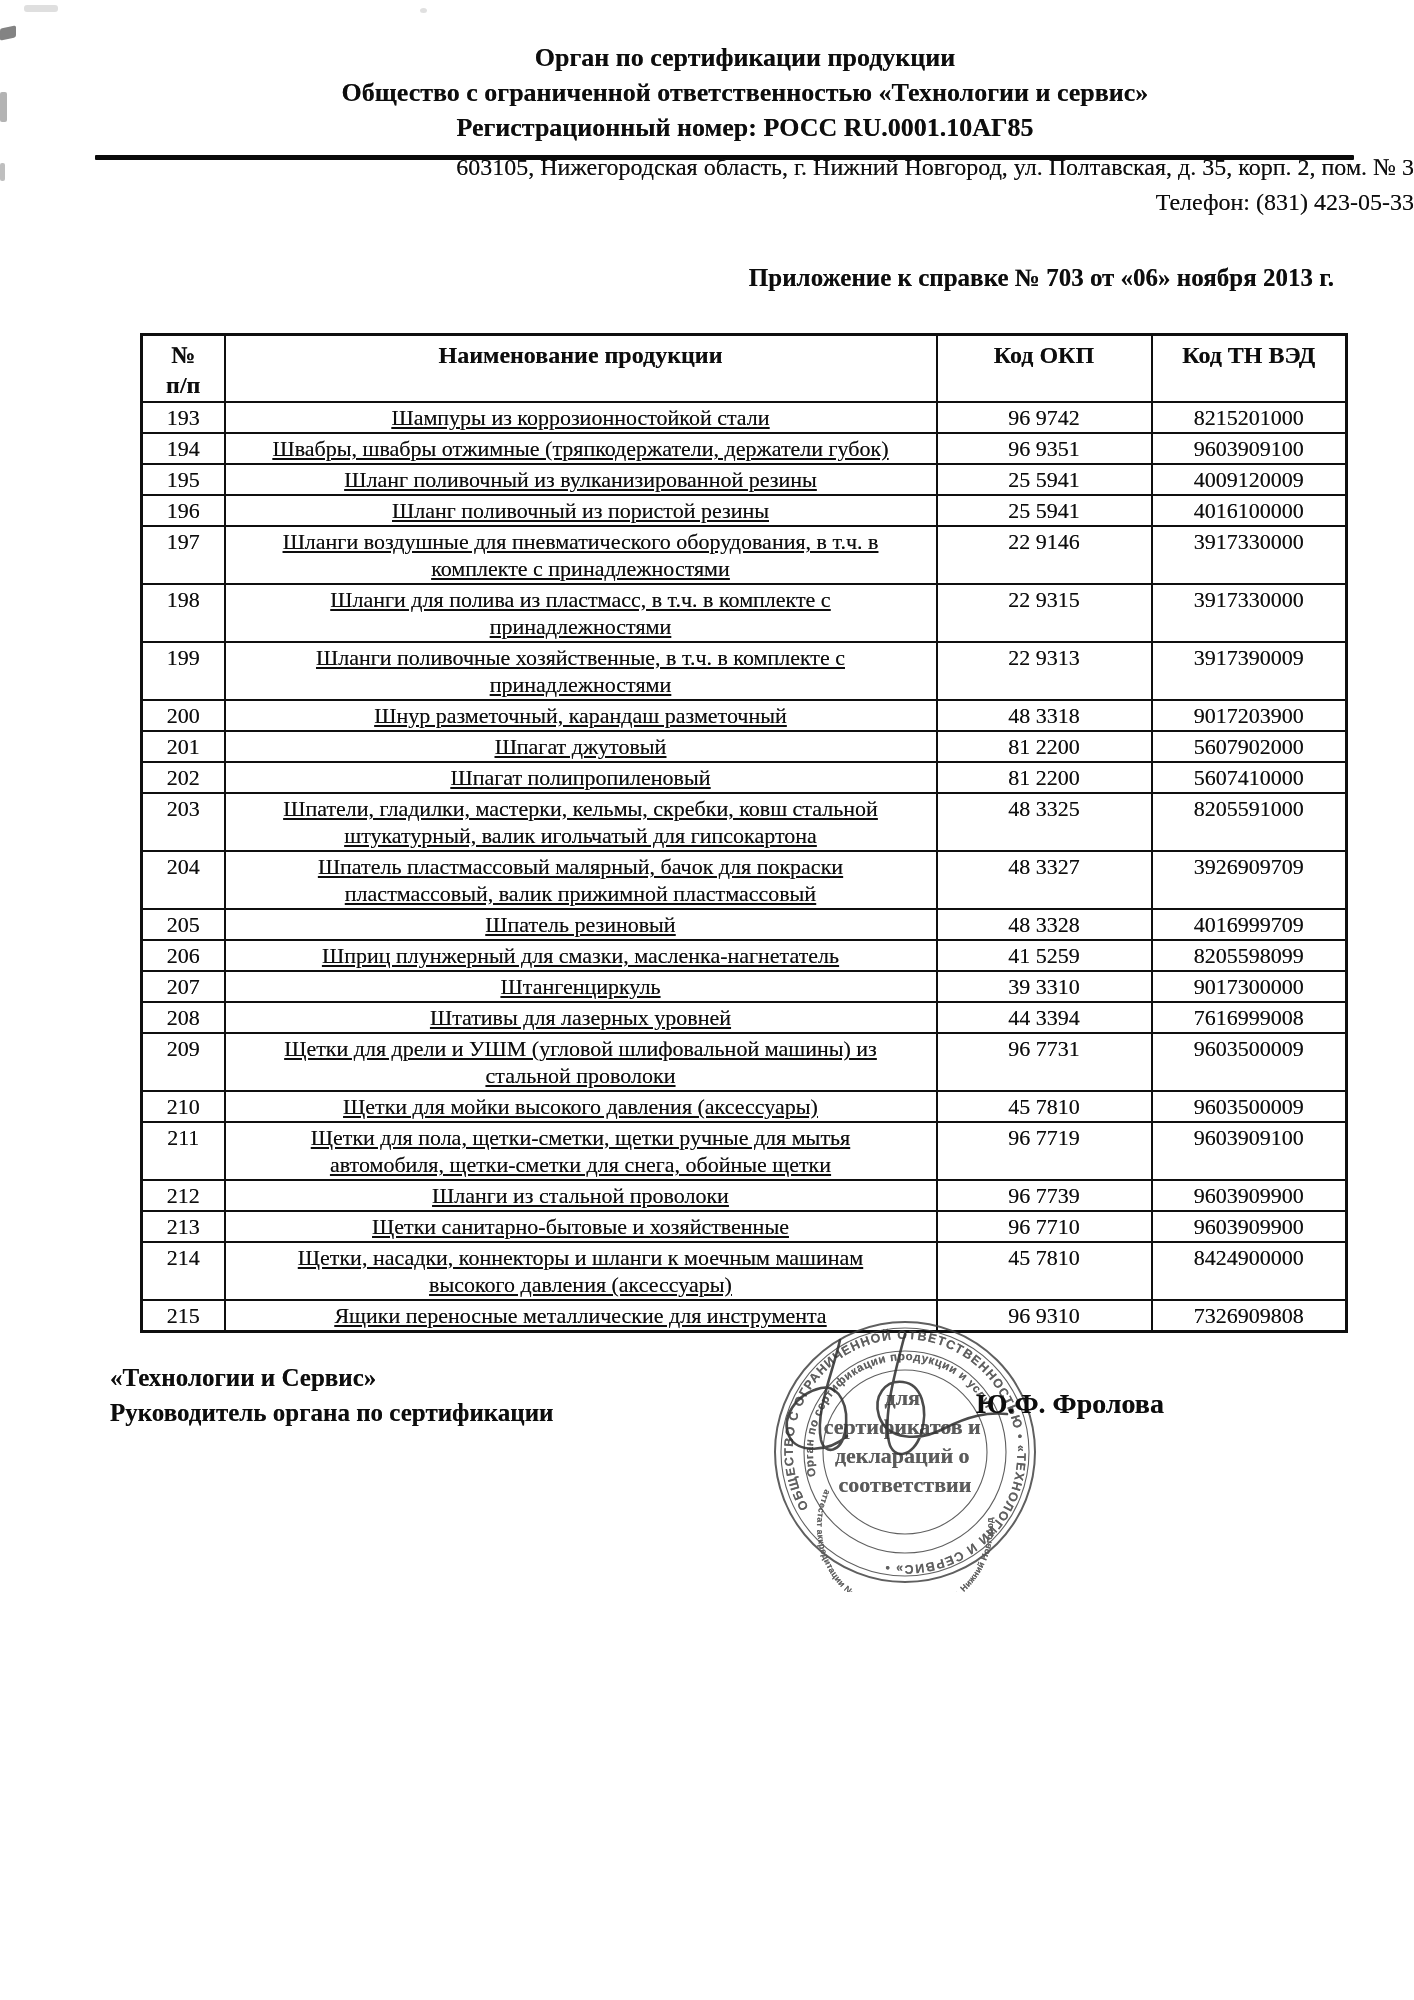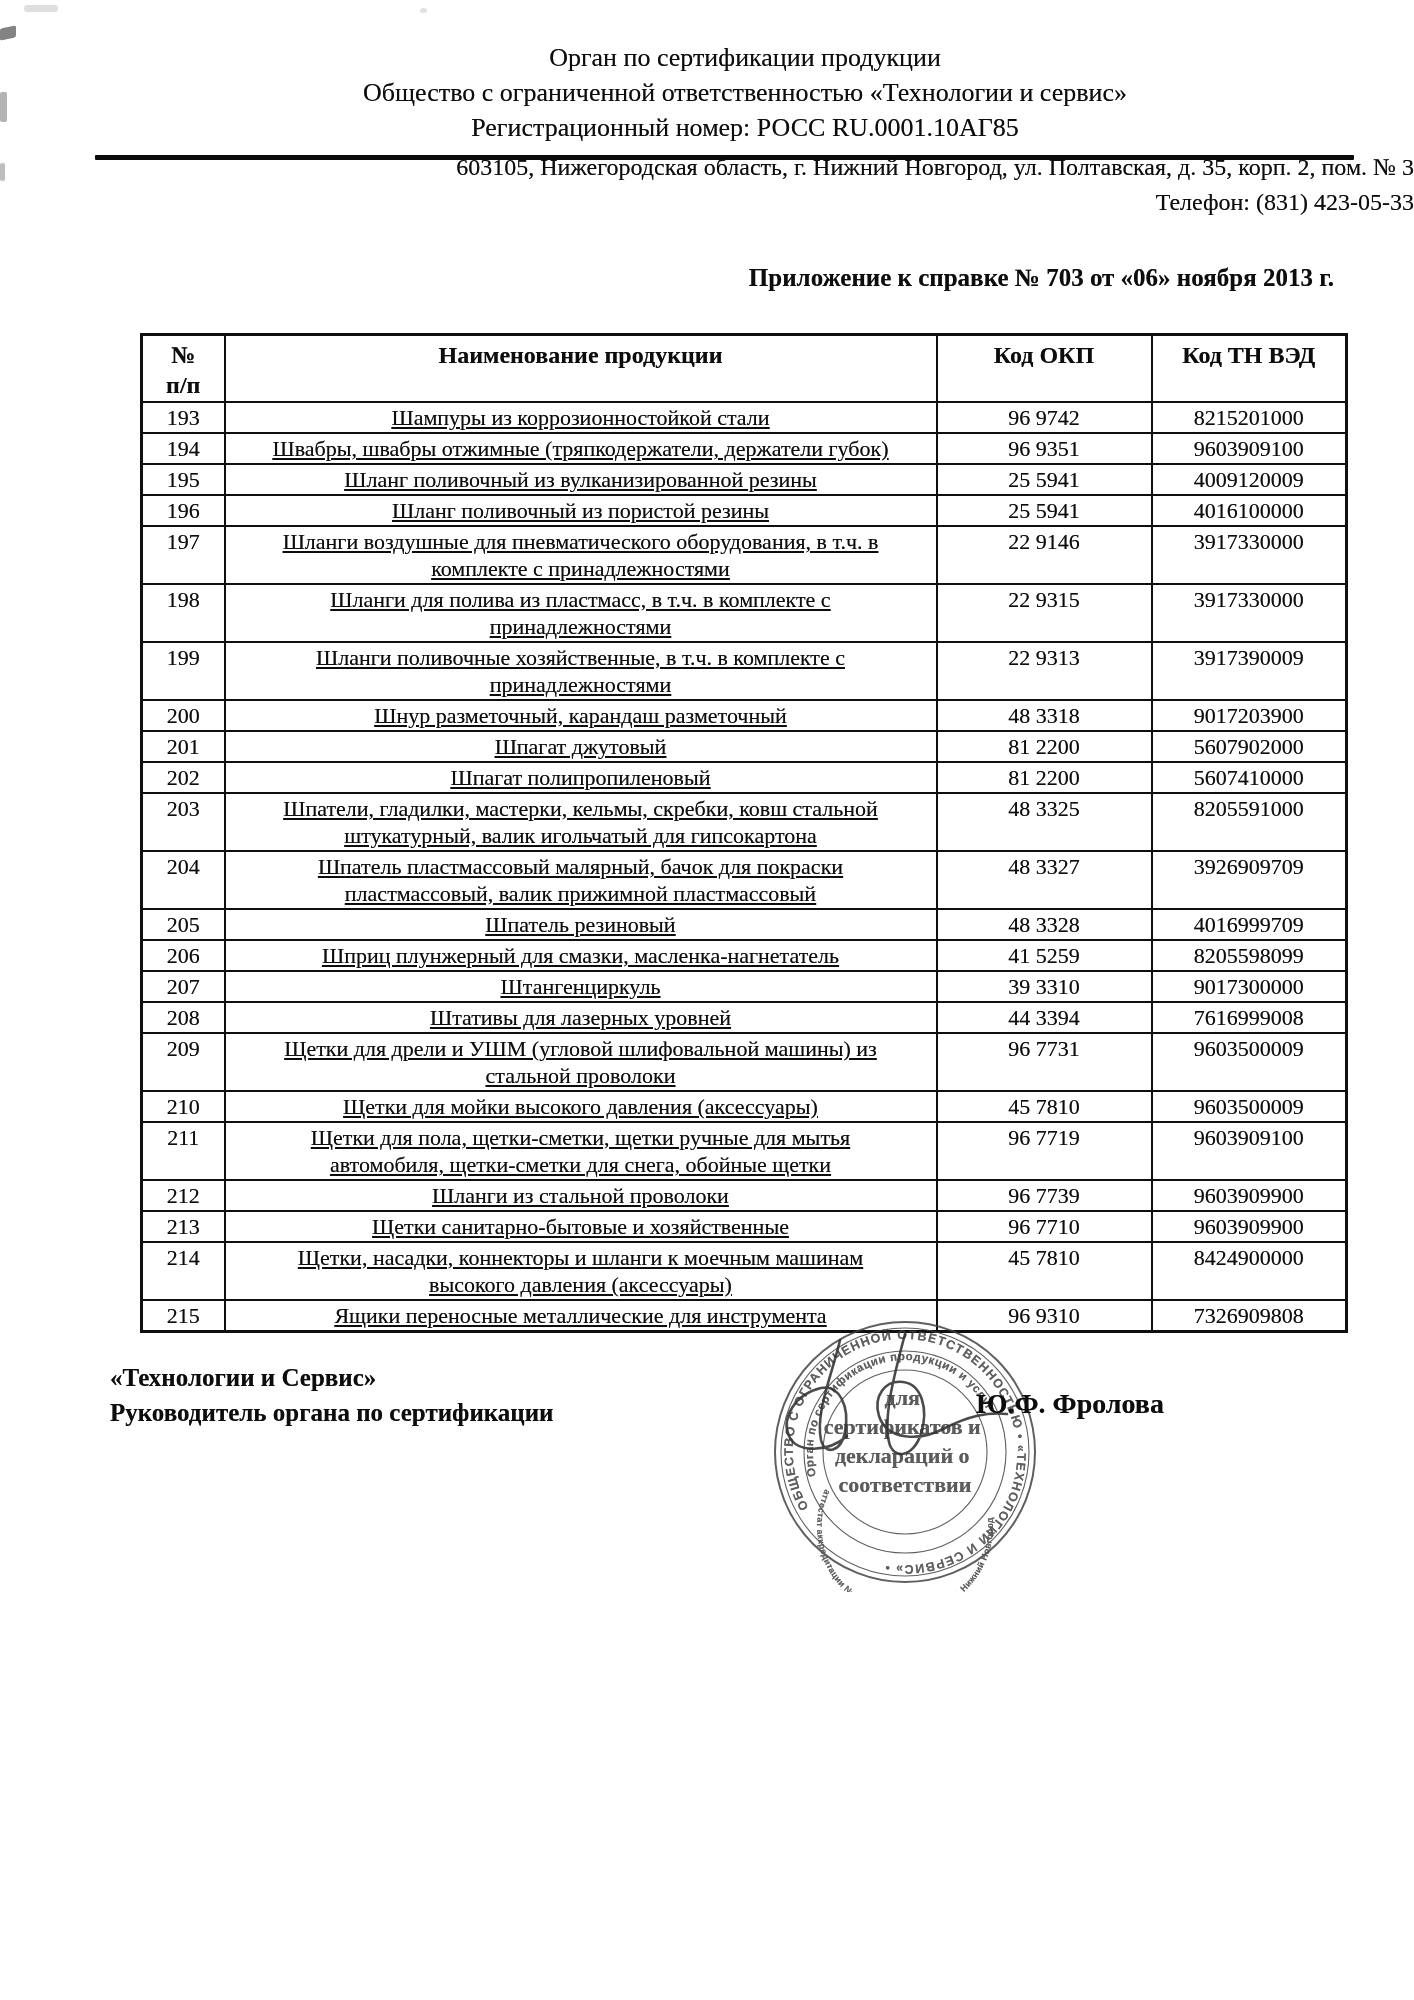--- a/index.html
+++ b/index.html
@@ -15,21 +15,21 @@
     text-shadow: 0 0 0.5px rgba(0,0,0,0.55);
   }
 
   
   .org-header {
     position: absolute;
     left: 76px; right: 0; top: 40px;
     text-align: center;
   }
   .org-header .h-line {
-    font-weight: normal;
+    font-weight: bold;
     font-size: 26px;
     line-height: 35px;
   }
   .head-rule {
     position: absolute;
     left: 95px; right: 60px; top: 155px;
     height: 5px;
     background: #0a0a0a;
     border-radius: 1px;
   }

